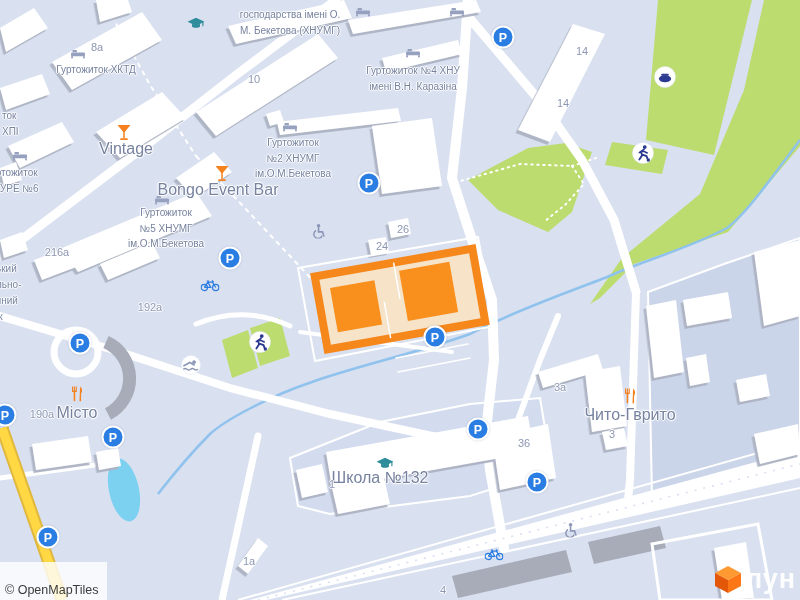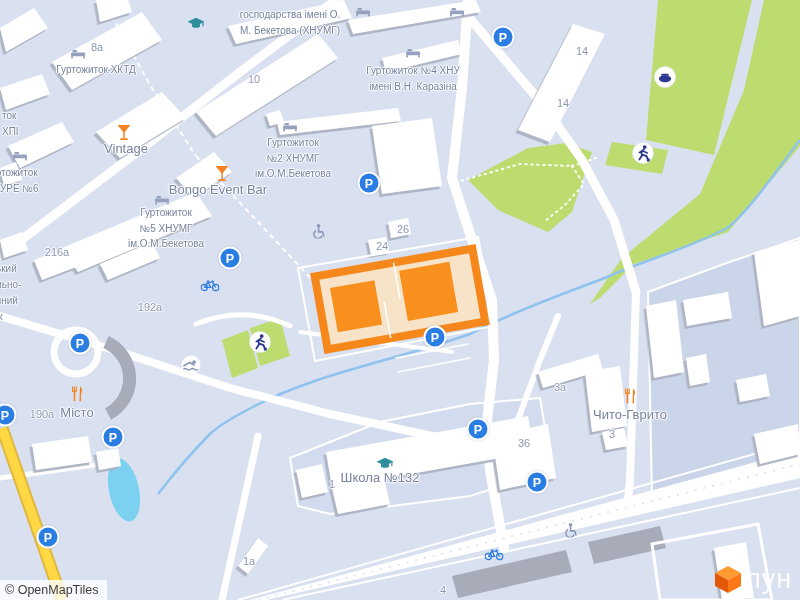--- a/index.html
+++ b/index.html
@@ -3,37 +3,37 @@
 <meta charset="utf-8">
 <style>
   html,body{margin:0;padding:0;background:#fff;}
   .stage{position:relative;width:800px;height:600px;overflow:hidden;background:#D9E0F0;
          font-family:"Liberation Sans",sans-serif;}
   .stage svg.base{position:absolute;left:0;top:0;}
   
   .mlabel{position:absolute;transform:translate(-50%,-50%);white-space:nowrap;text-align:center;
           font-size:10px;line-height:15.5px;color:#76829F;
           text-shadow:0 1px 0 #fff,0 -1px 0 #fff,1px 0 0 #fff,-1px 0 0 #fff,0 0 4px #fff;}
-  .mlabel.lg{font-size:13px;}
+  .mlabel.lg{font-size:16px;}
   .mlabel.edge{transform:translate(0,-50%);text-align:left;}
   .mnum{position:absolute;transform:translate(-50%,-50%);white-space:nowrap;
         font-size:11px;color:#8D97B3;
         text-shadow:0 1px 0 #fff,0 -1px 0 #fff,1px 0 0 #fff,-1px 0 0 #fff;}
   
   .micon{position:absolute;transform:translate(-50%,-50%);line-height:0;}
   .ppin{position:absolute;transform:translate(-50%,-50%);width:19px;height:19px;border-radius:50%;
         background:#2A7DE2;border:2px solid #fff;color:#fff;font-weight:bold;font-size:12.5px;
         display:flex;align-items:center;justify-content:center;box-shadow:0 0 2px rgba(40,60,110,.25);}
   
   .attr{position:absolute;left:0;bottom:0;height:20px;background:rgba(255,255,255,.8);
-        display:flex;align-items:center;gap:5px;padding:0 8px 0 5px;
+        display:flex;align-items:center;gap:5px;padding:18px 8px 0 5px;
         font-size:12.5px;color:#3A3A3A;}
   
   .logo{position:absolute;left:714px;top:564px;display:flex;align-items:center;}
-  .logo .word{margin-left:3px;font-size:27px;font-weight:normal;letter-spacing:1px;
+  .logo .word{margin-left:3px;font-size:27px;font-weight:bold;letter-spacing:1px;
               color:rgba(255,255,255,.93);line-height:30px;}
   .hidden-defs{position:absolute;width:0;height:0;overflow:hidden;}
 </style>
 </head>
 <body>
 
 <svg class="hidden-defs" aria-hidden="true">
   <defs>
     <g id="i-bed" fill="#96A0BF">
       <rect x="0.5" y="5.5" width="15" height="4" rx="1.2"></rect>

